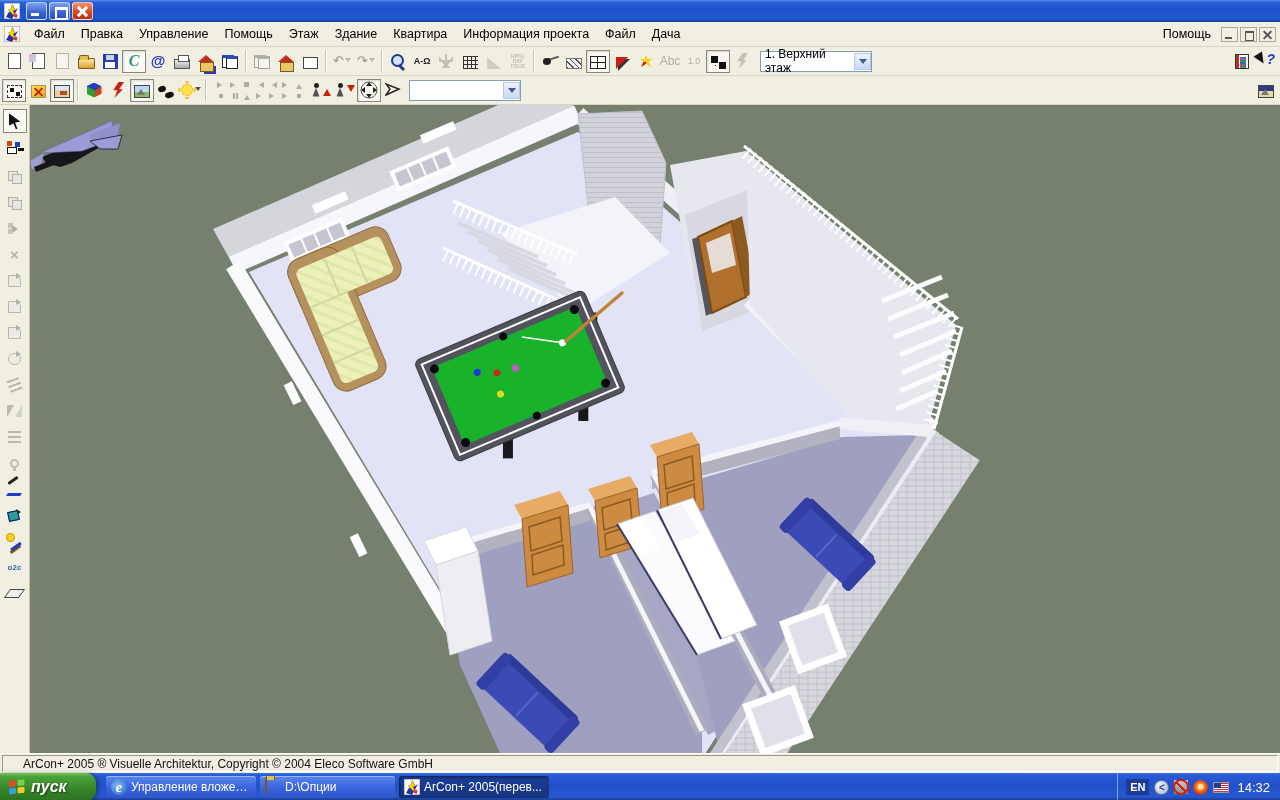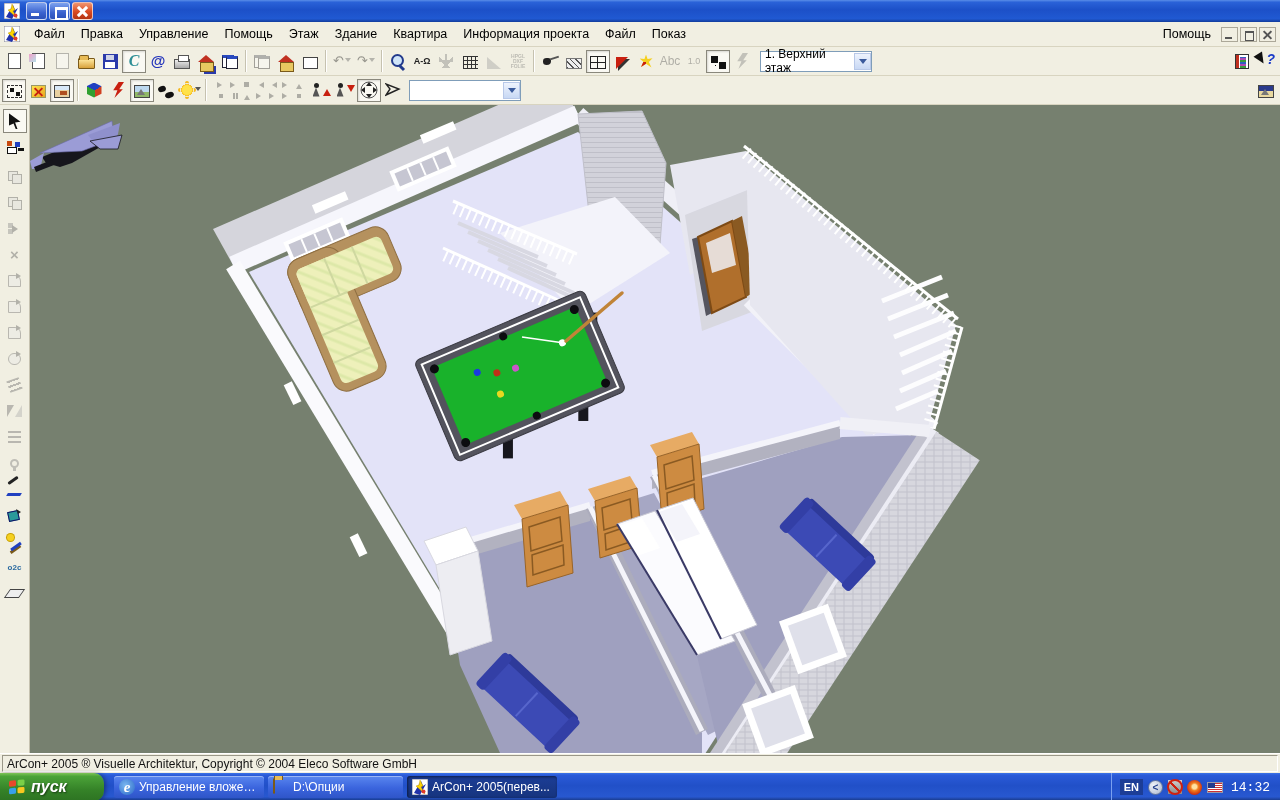--- a/index.html
+++ b/index.html
@@ -184,26 +184,26 @@
   .si-eraser { width:15px; height:9px; background:#eee; border:1px solid #444; transform:skewX(-35deg); }
 
   
   .viewport { position:relative; width:1250px; height:648px; background:#76806f;
     box-shadow:inset 1px 1px 0 #5c5c58; }
   .viewport svg { display:block; }
 
   
   .statusbar { height:20px; background:#f1efe2; border-top:1px solid #fff; display:flex; align-items:center; }
   .statusbar .panel { flex:1; height:17px; margin:0 2px; border:1px solid; border-color:#9a9788 #fff #fff #9a9788;
-    font-size:12px; padding:1px 4px; color:#111; }
+    font-size:12px; padding:1px 20px; color:#111; }
 
   
   .taskbar { height:28px; display:flex; align-items:stretch;
     background:linear-gradient(180deg,#3c74e8 0%,#2a5ad8 8%,#2150c8 45%,#2858d0 85%,#16347e 100%); }
-  .startbtn { width:104px; display:flex; align-items:center; gap:5px; padding-left:8px;
+  .startbtn { width:96px; display:flex; align-items:center; gap:5px; padding-left:8px;
     background:linear-gradient(180deg,#7ec457 0%,#4ba338 12%,#358228 60%,#2d7322 100%);
     border-radius:0 10px 10px 0; box-shadow:2px 0 4px #00000055; color:#fff; font-size:16px;
     font-weight:bold; font-style:italic; text-shadow:1px 1px 2px #00000088; }
   .taskbtns { display:flex; align-items:center; gap:4px; padding-left:10px; flex:1; }
   .taskbtn { width:150px; height:22px; display:flex; align-items:center; gap:4px; padding:0 5px;
     background:linear-gradient(180deg,#5a87ef,#3a64dd 55%,#2f55c8); border-radius:3px;
     box-shadow:inset 0 1px 0 #ffffff66; color:#fff; font-size:12px; white-space:nowrap; overflow:hidden; }
   .taskbtn.active { background:linear-gradient(180deg,#1c3d96,#16347e); box-shadow:inset 1px 1px 3px #00000088; }
   .taskbtn .lbl { overflow:hidden; text-overflow:ellipsis; }
   .tb-ico { width:16px; height:16px; flex:0 0 auto; position:relative; }
@@ -218,21 +218,21 @@
     background:linear-gradient(180deg,#3c74e8 0%,#2a5ad8 8%,#2150c8 45%,#2858d0 85%,#16347e 100%); }
   .lang { background:#1c3d96; color:#fff; font-size:11px; font-weight:bold; padding:2px 4px; }
   .tray-circle { width:15px; height:15px; border-radius:50%; background:radial-gradient(circle at 35% 35%,#f0f4fa,#a8b4cc);
     border:1px solid #68799c; color:#23408c; font-size:10px; font-weight:bold; display:flex; align-items:center; justify-content:center; }
   .tray-noentry { width:14px; height:14px; background:linear-gradient(180deg,#cfcfcf,#8a8a8a); position:relative; }
   .tray-noentry::after { content:""; position:absolute; inset:-1px; border:2px solid #d02010; border-radius:50%;
     background:linear-gradient(45deg,transparent 45%,#d02010 45% 55%,transparent 55%); }
   .tray-disc { width:15px; height:15px; border-radius:50%; background:radial-gradient(circle at 50% 45%,#ffe0a0 0 20%,#f08020 35%,#d03010 70%,#901808); }
   .tray-flag { width:16px; height:11px; background:repeating-linear-gradient(180deg,#c33 0 1px,#fff 1px 2px); position:relative; border:1px solid #99a; }
   .tray-flag::after { content:""; position:absolute; left:0; top:0; width:7px; height:5px; background:#223a8c; }
-  .clock { color:#fff; font-size:13px; margin-left:3px;font-family:Liberation Mono, monospace; }
+  .clock { color:#fff; font-size:13px; margin-left:3px; }
 </style>
 </head>
 <body>
 
 <div class="titlebar">
   <svg class="app-ico" viewBox="0 0 16 16">
     <rect width="16" height="16" fill="#fff" stroke="#889" stroke-width="1"></rect>
     <path d="M2 14L9 2l2 5 3-2-6 11z" fill="#2233aa"></path>
     <path d="M8 1l3 6-2 1 4 7-9-8 3-1z" fill="#ffd400" stroke="#b08c00" stroke-width="0.4"></path>
     <circle cx="11.5" cy="12.5" r="2" fill="#e03a2a"></circle>
@@ -251,21 +251,21 @@
   </svg>
   <div class="menuitem">Файл</div>
   <div class="menuitem">Правка</div>
   <div class="menuitem">Управление</div>
   <div class="menuitem">Помощь</div>
   <div class="menuitem">Этаж</div>
   <div class="menuitem">Здание</div>
   <div class="menuitem">Квартира</div>
   <div class="menuitem">Информация проекта</div>
   <div class="menuitem">Файл</div>
-  <div class="menuitem">Показ</div>
+  <div class="menuitem">Дача</div>
   <div class="menu-right">
     <div class="menuitem">Помощь</div>
     <div class="mdibtn min"></div>
     <div class="mdibtn restore"></div>
     <div class="mdibtn close"></div>
   </div>
 </div>
 
 <div class="toolbar">
   <span class="tbtn">

